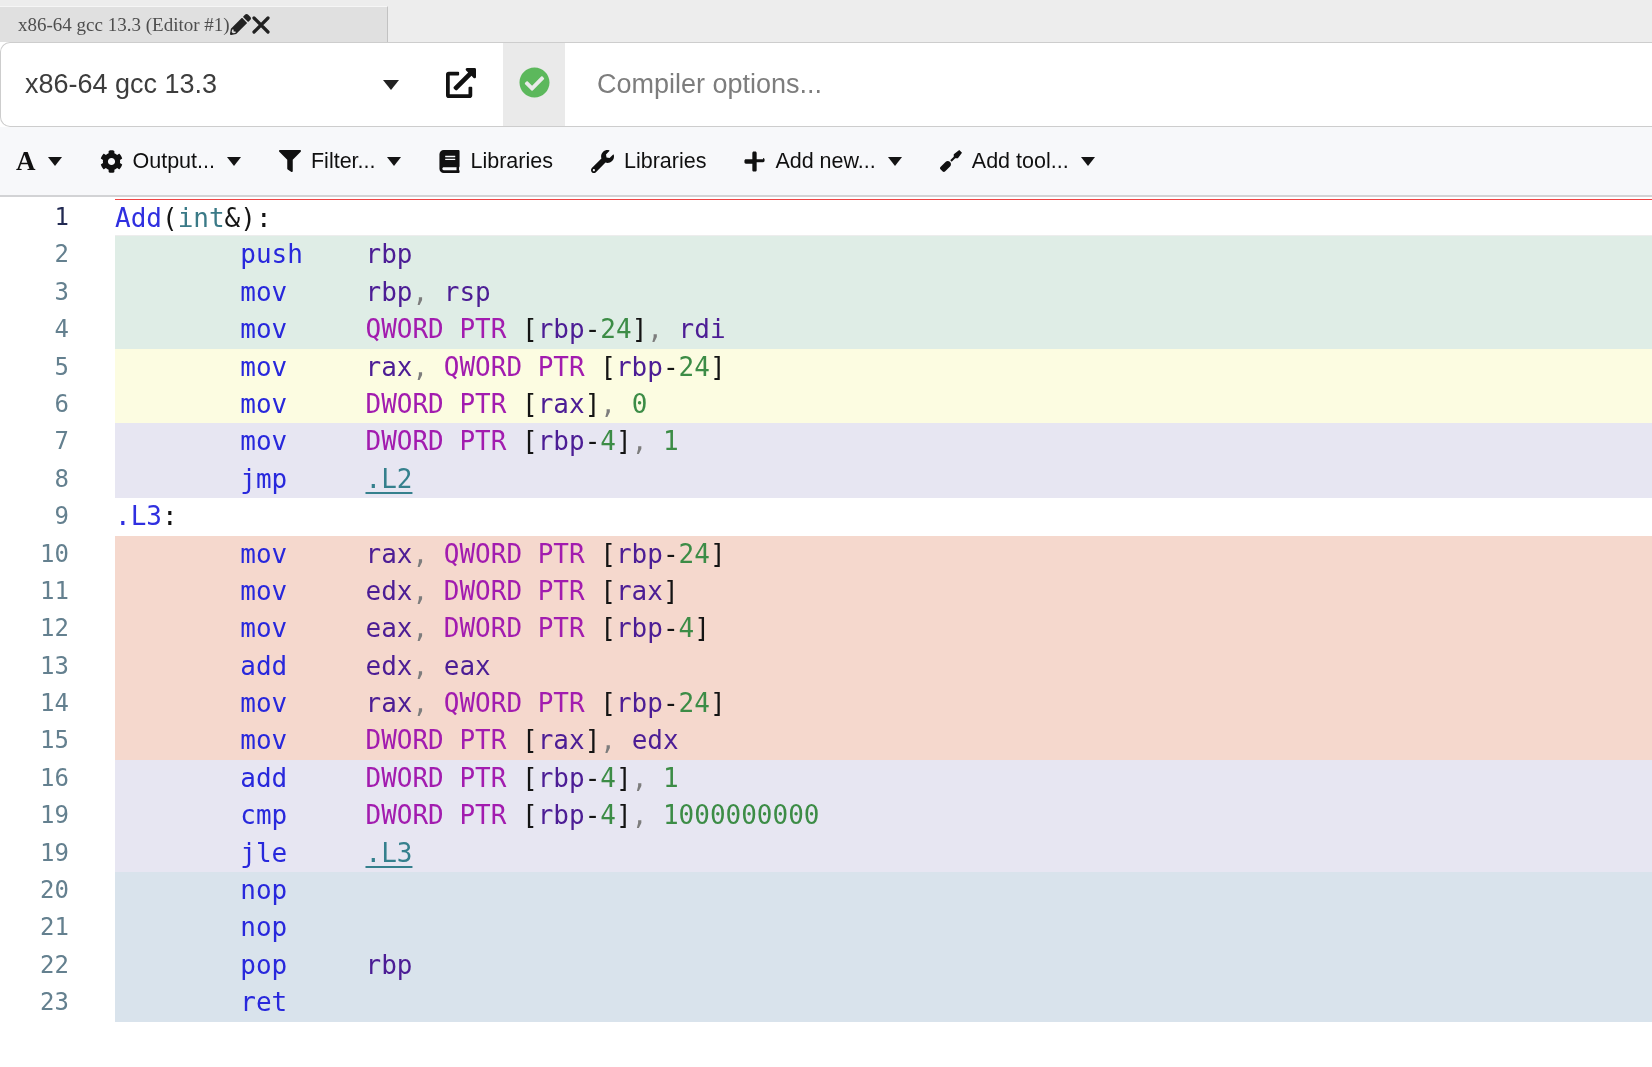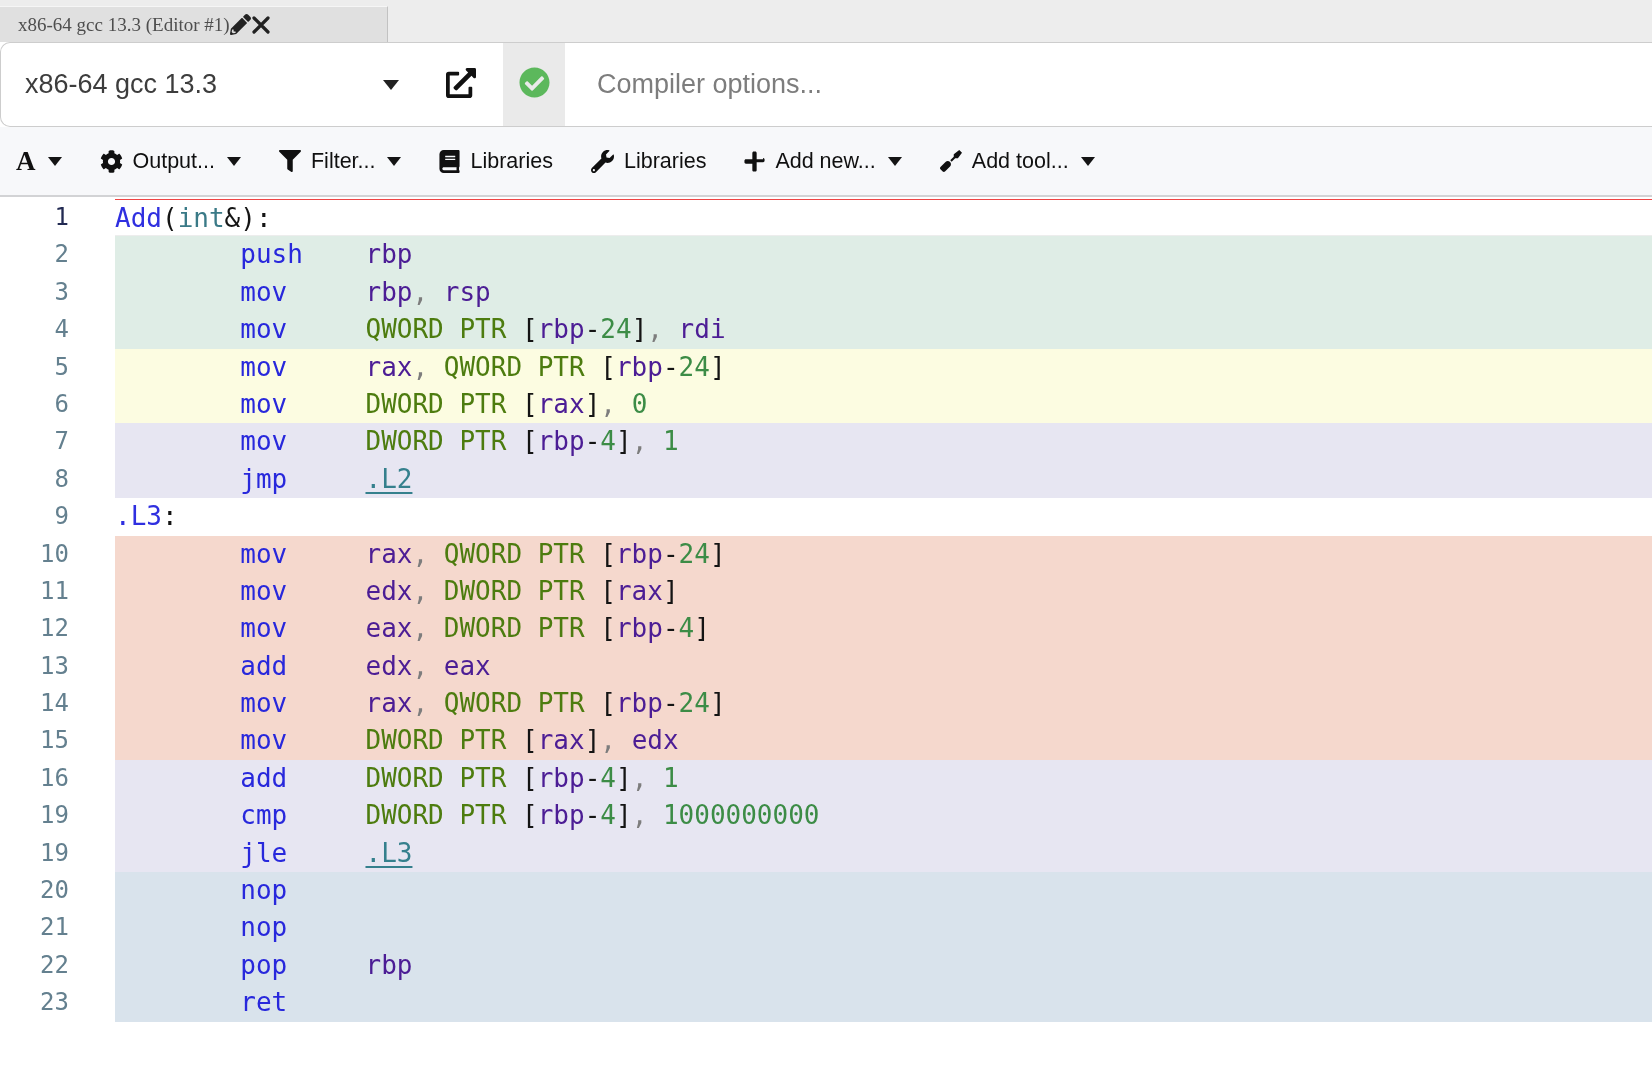--- a/index.html
+++ b/index.html
@@ -48,21 +48,21 @@
   .ct { flex:1; white-space:pre; font-size:26px; line-height:37.4px; }
   .cl.cur .ct { border-top:1px solid #ef4444; border-bottom:1px solid #ededed; }
   .bg-none   { background:#ffffff; }
   .bg-green  { background:#dfede6; }
   .bg-yellow { background:#fcfce1; }
   .bg-purple { background:#e7e6f2; }
   .bg-red    { background:#f5d8cd; }
   .bg-blue   { background:#d9e3ec; }
   .tok-mn  { color:#2828dc; }
   .tok-reg { color:#4c1d95; }
-  .tok-kw  { color:#4d7c0f; }
+  .tok-kw  { color:#a21caf; }
   .tok-num { color:#3c8c46; }
   .tok-pun { color:#141414; }
   .tok-com { color:#7d7d7d; }
   .tok-lbl { color:#2f2fe0; }
   .tok-typ { color:#3a7a87; }
   .tok-txt { color:#141414; }
   .tok-ref { color:#35808d; text-decoration:underline; text-underline-offset:4px; }
 </style>
 </head>
 <body>

